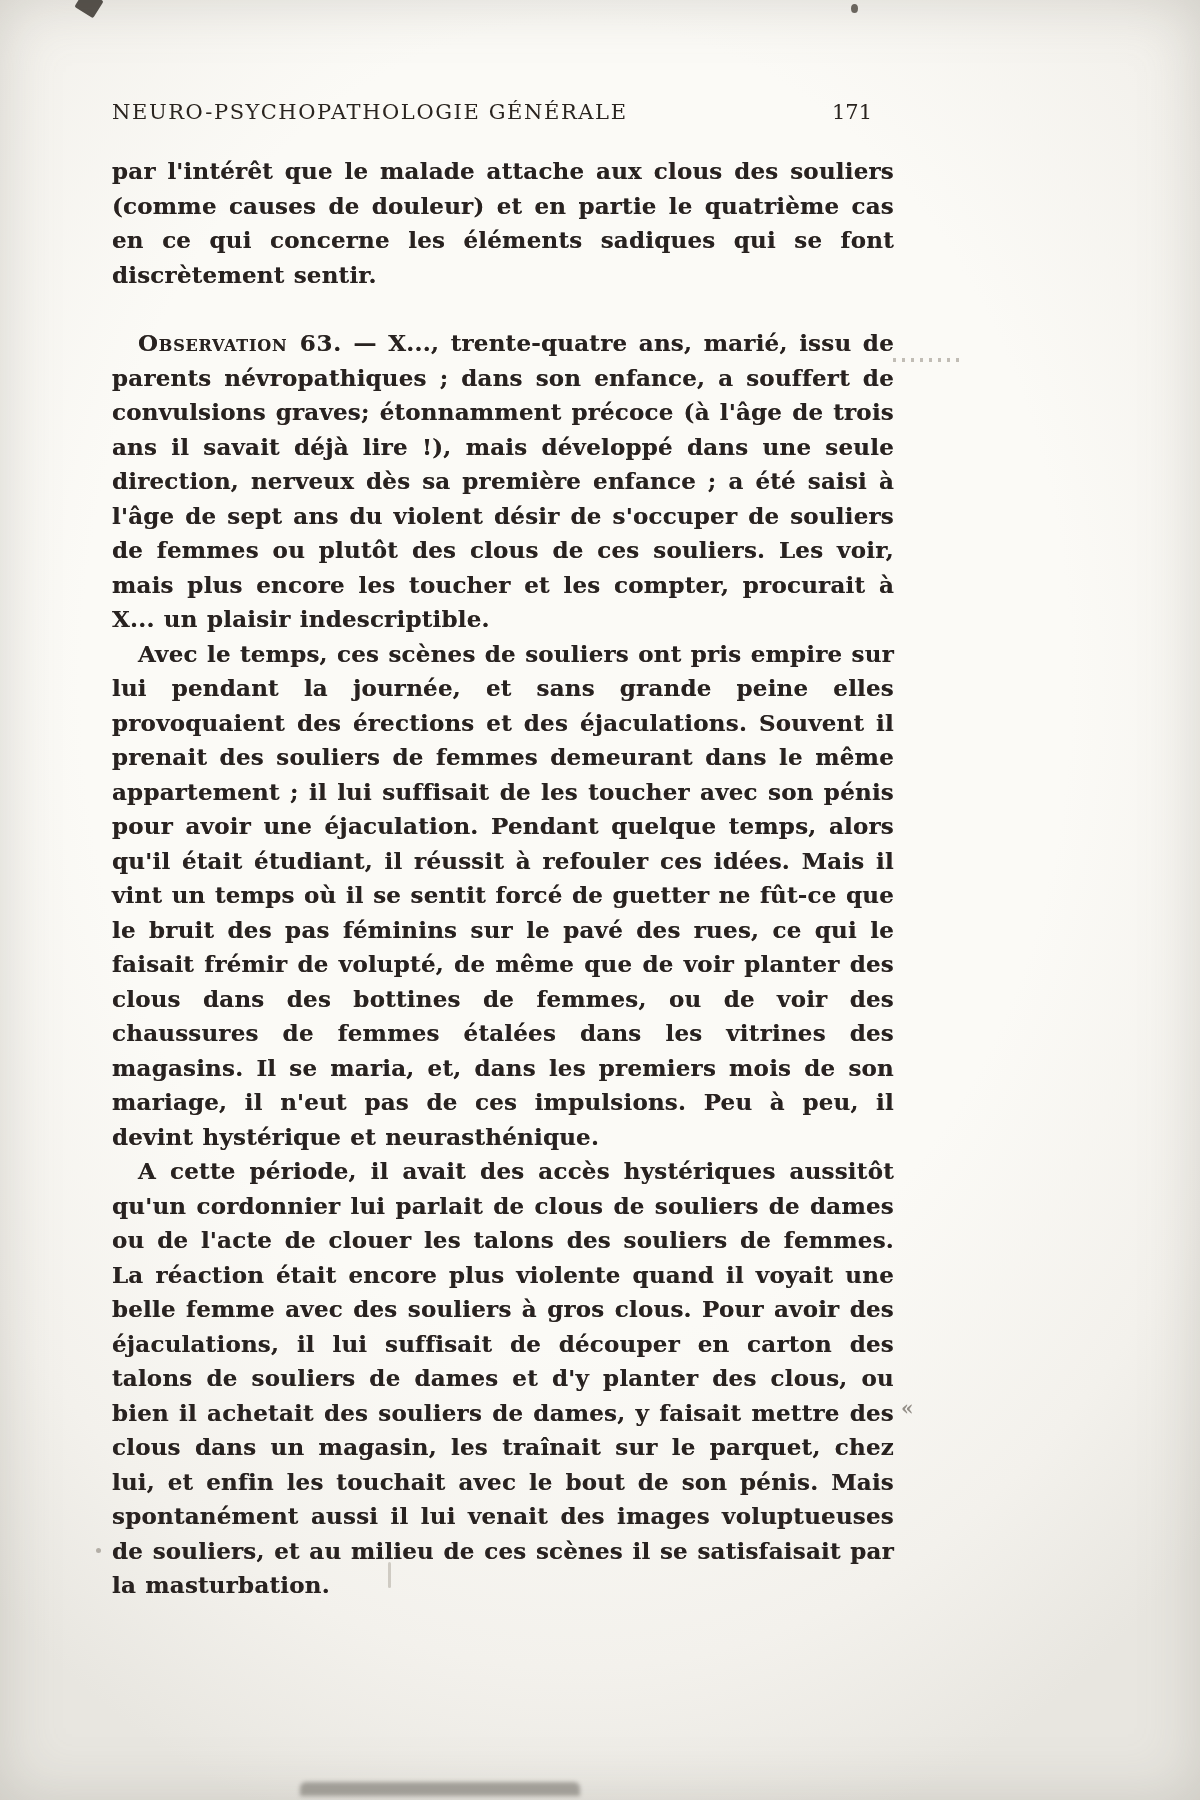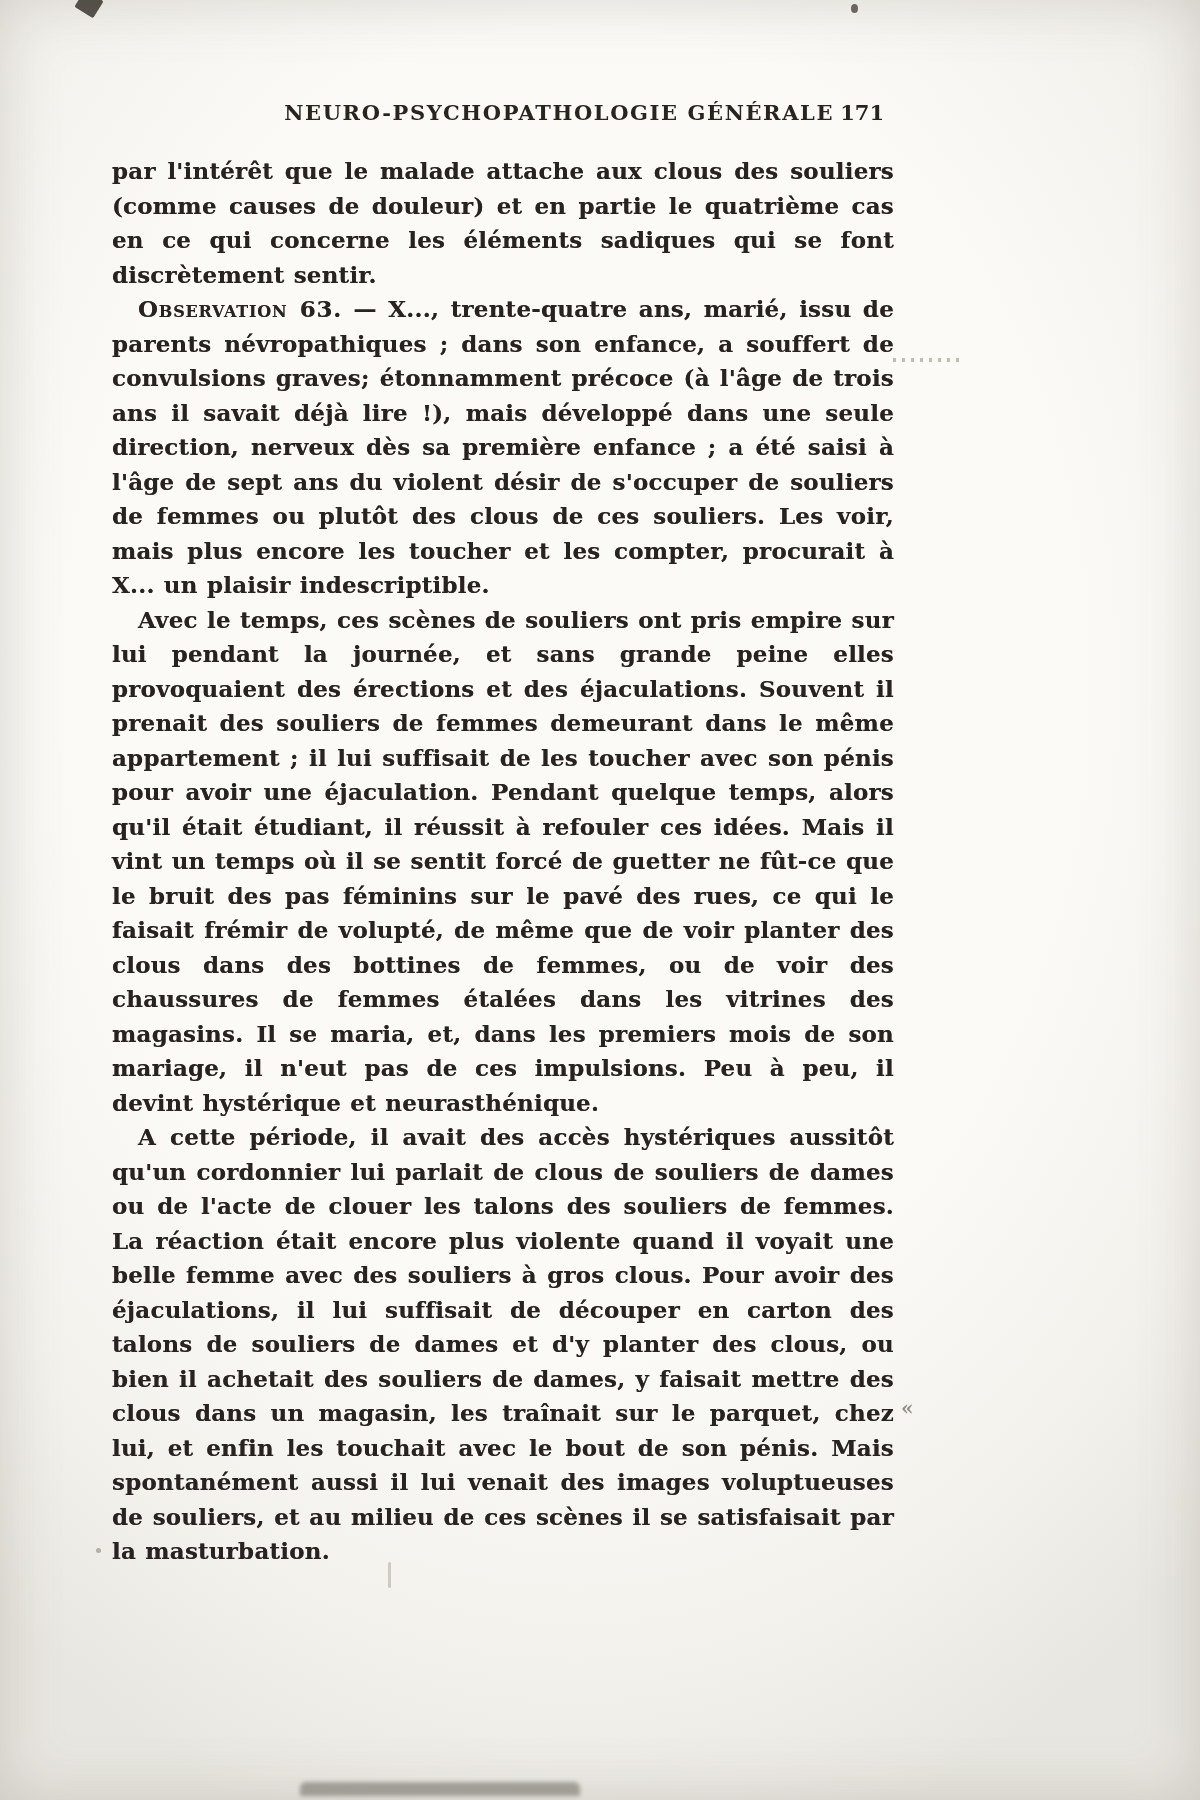--- a/index.html
+++ b/index.html
@@ -27,47 +27,47 @@
   }
   .running-head {
     position: relative;
     height: 40px;
     margin-bottom: 14px;
   }
   .running-head .title {
     position: absolute;
     left: 0;
     right: 60px;
-    text-align: right;
+    text-align: left;
     font-size: 21px;
-    font-weight: 700;
+    font-weight: 400;
     letter-spacing: 1.6px;
     color: #2a241f;
   }
   .running-head .folio {
     position: absolute;
-    right: 10px;
+    right: 22px;
     top: 0;
     font-size: 21px;
-    font-weight: 700;
+    font-weight: 400;
     color: #2a241f;
   }
   .bodytext p {
     margin: 0;
     font-size: 23px;
     font-weight: 700;
     line-height: 34.5px;
     text-align: justify;
     letter-spacing: 0.2px;
     word-spacing: 1px;
     color: #282220;
     text-shadow: 0 0 0.4px rgba(40,30,25,0.55);
   }
   .bodytext p.indent { text-indent: 26px; }
-  .bodytext p.after-gap { margin-bottom: 0; }
+  .bodytext p.after-gap { margin-bottom: 34px; }
   .smallcaps {
     font-variant: small-caps;
     letter-spacing: 0.8px;
   }
   
   .artifact { position: absolute; pointer-events: none; }
   .corner-mark {
     left: 78px; top: -6px;
     width: 22px; height: 20px;
     background: #3a352f;

